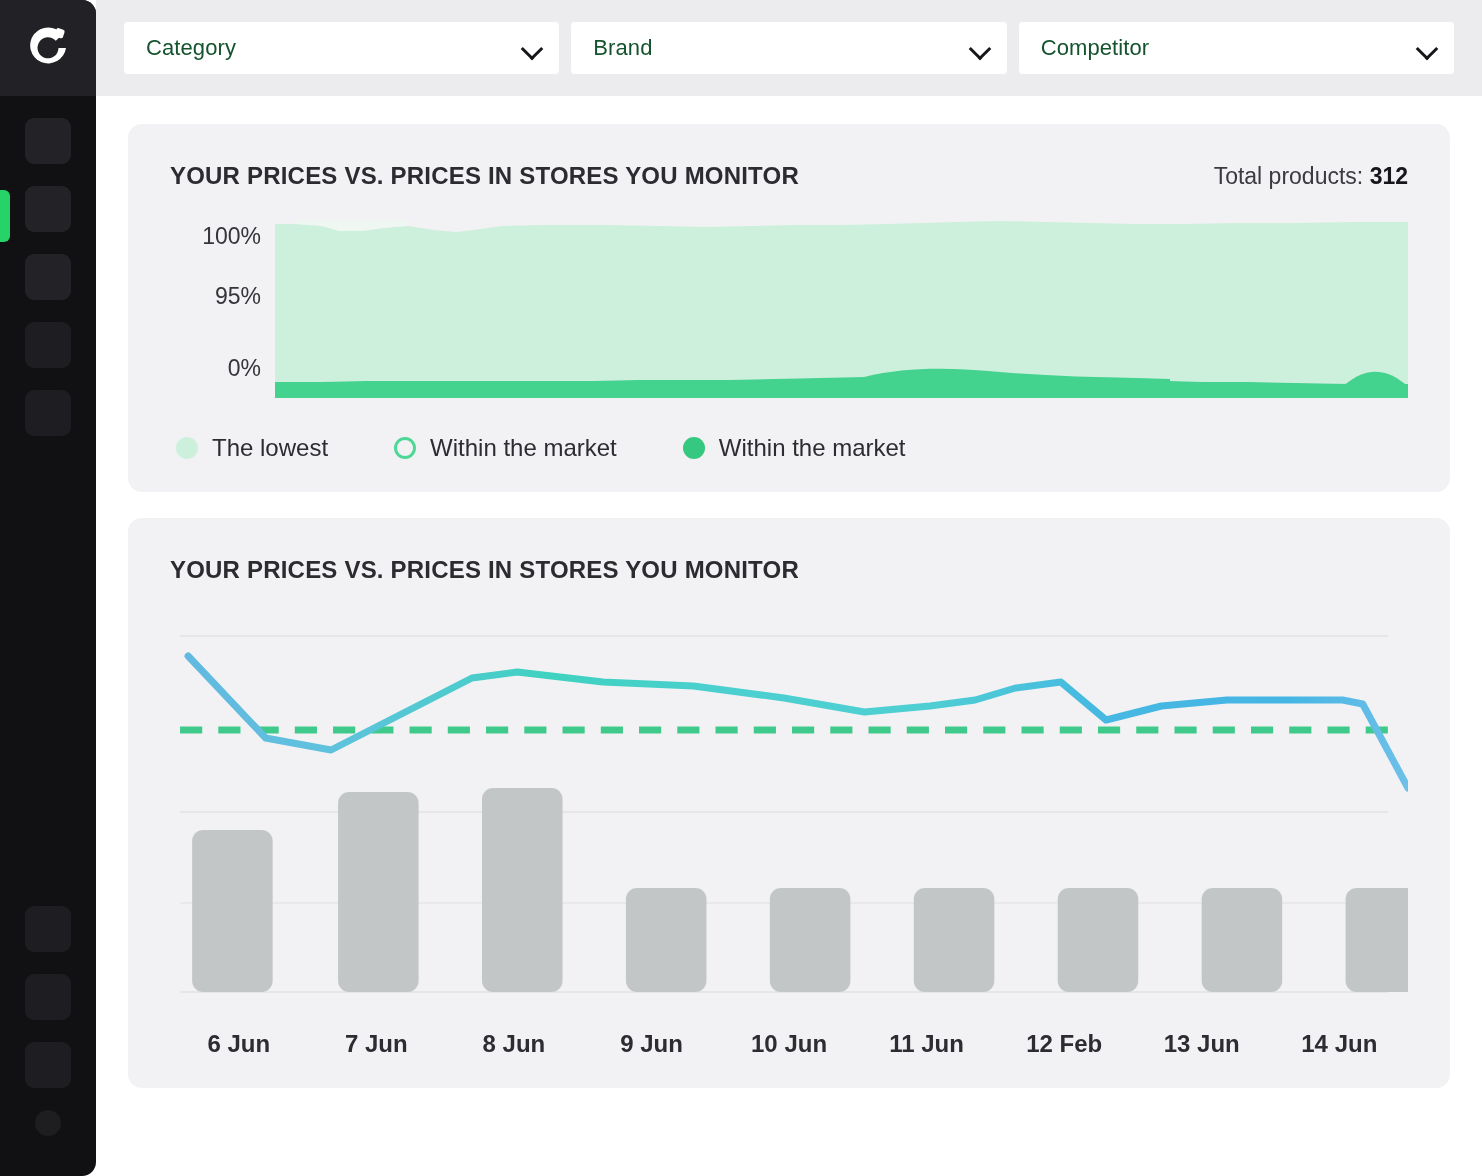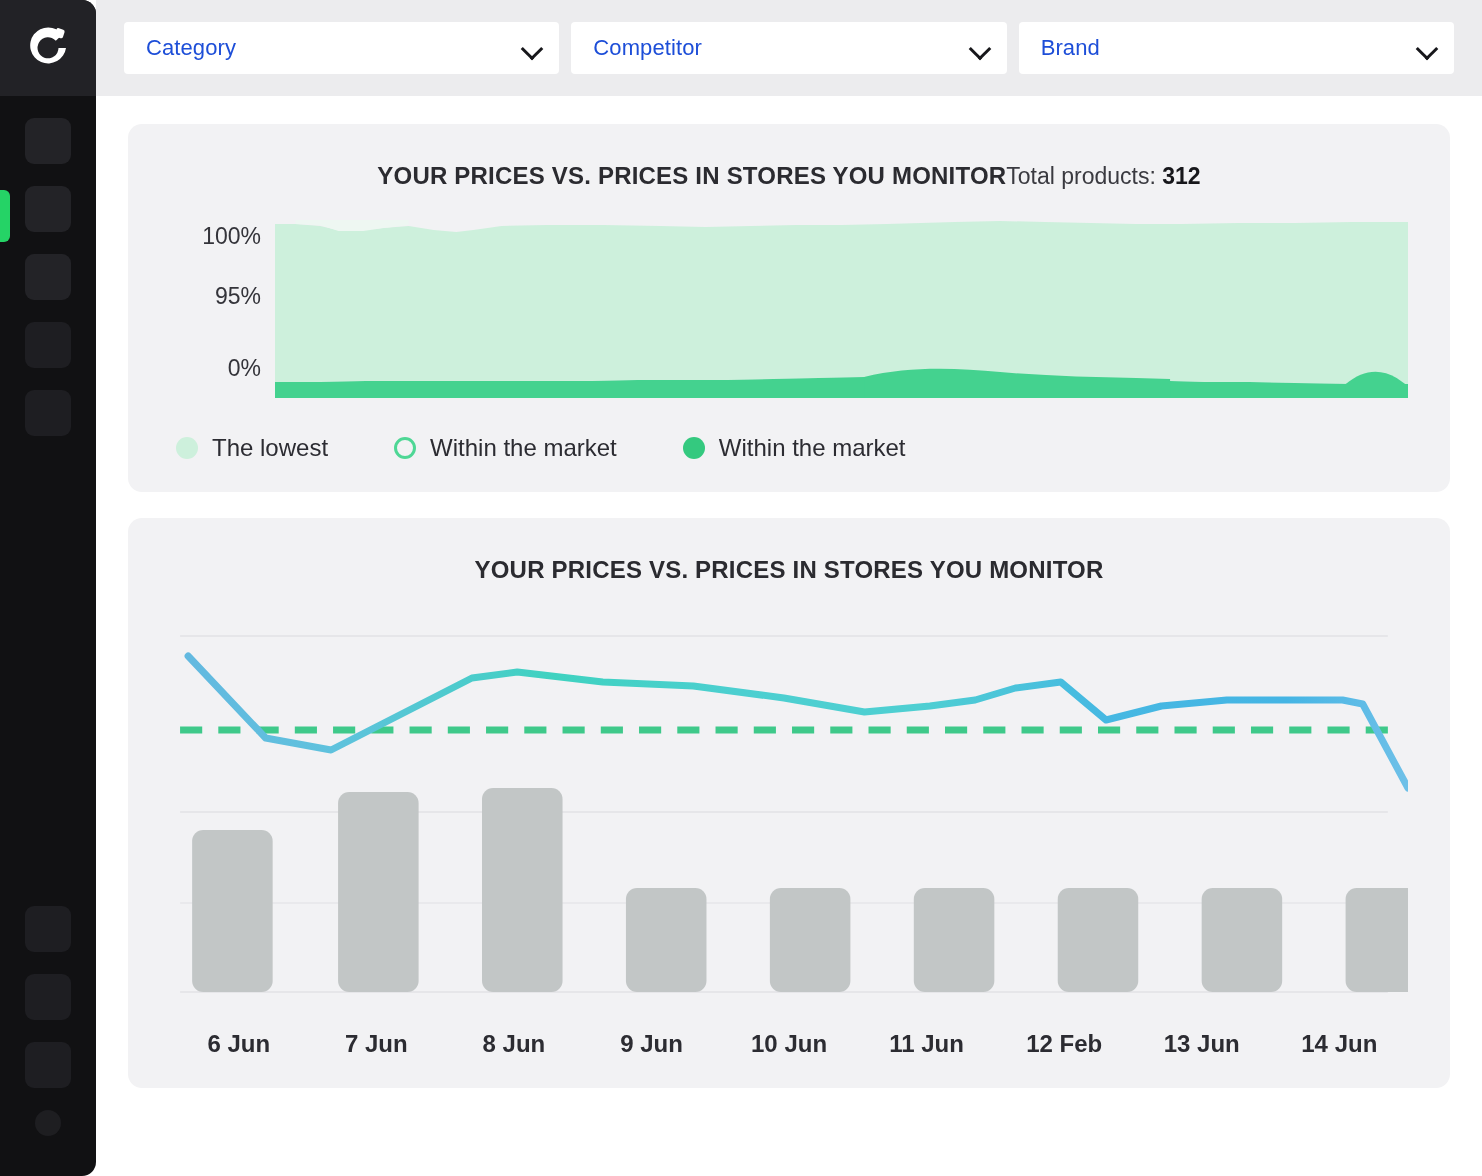--- a/index.html
+++ b/index.html
@@ -59,21 +59,21 @@
   .select {
     flex: 1 1 0;
     height: 52px;
     background: #ffffff;
     border-radius: 4px;
     display: flex;
     align-items: center;
     justify-content: space-between;
     padding: 0 18px 0 22px;
     font-size: 22px;
-    color: #1d4ed8;
+    color: #14532d;
     font-weight: 500;
     letter-spacing: .1px;
     cursor: pointer;
   }
   .chev { width: 18px; height: 18px; position: relative; flex: 0 0 18px; }
   .chev::before {
     content:"";
     position:absolute; left:1px; top:2px;
     width: 13px; height: 13px;
     border-right: 3px solid #17171b;
@@ -84,21 +84,21 @@
   
   .content { padding: 28px 32px 0 32px; }
   .card {
     background: #f2f2f4;
     border-radius: 14px;
     padding: 38px 42px 30px 42px;
     position: relative;
   }
   .card + .card { margin-top: 26px; }
 
-  .card-head { display: flex; align-items: baseline; justify-content: center; }
+  .card-head { display: flex; align-items: baseline; justify-content: space-between; }
   .card-title {
     font-size: 24px;
     font-weight: bold;
     letter-spacing: .2px;
     color: #2b2b30;
     text-transform: uppercase;
   }
   .total {
     font-size: 23px;
     color: #3a3a40;
@@ -179,25 +179,25 @@
   </aside>
 
   <main class="main">
 
     <div class="filterbar">
       <div class="select">
         <span>Category</span>
         <span class="chev"></span>
       </div>
       <div class="select">
-        <span>Competitor</span>
+        <span>Brand</span>
         <span class="chev"></span>
       </div>
       <div class="select">
-        <span>Brand</span>
+        <span>Competitor</span>
         <span class="chev"></span>
       </div>
     </div>
 
     <div class="content">
 
       <section class="card">
         <div class="card-head">
           <h2 class="card-title">YOUR PRICES VS. PRICES IN STORES YOU MONITOR</h2>
           <div class="total">

